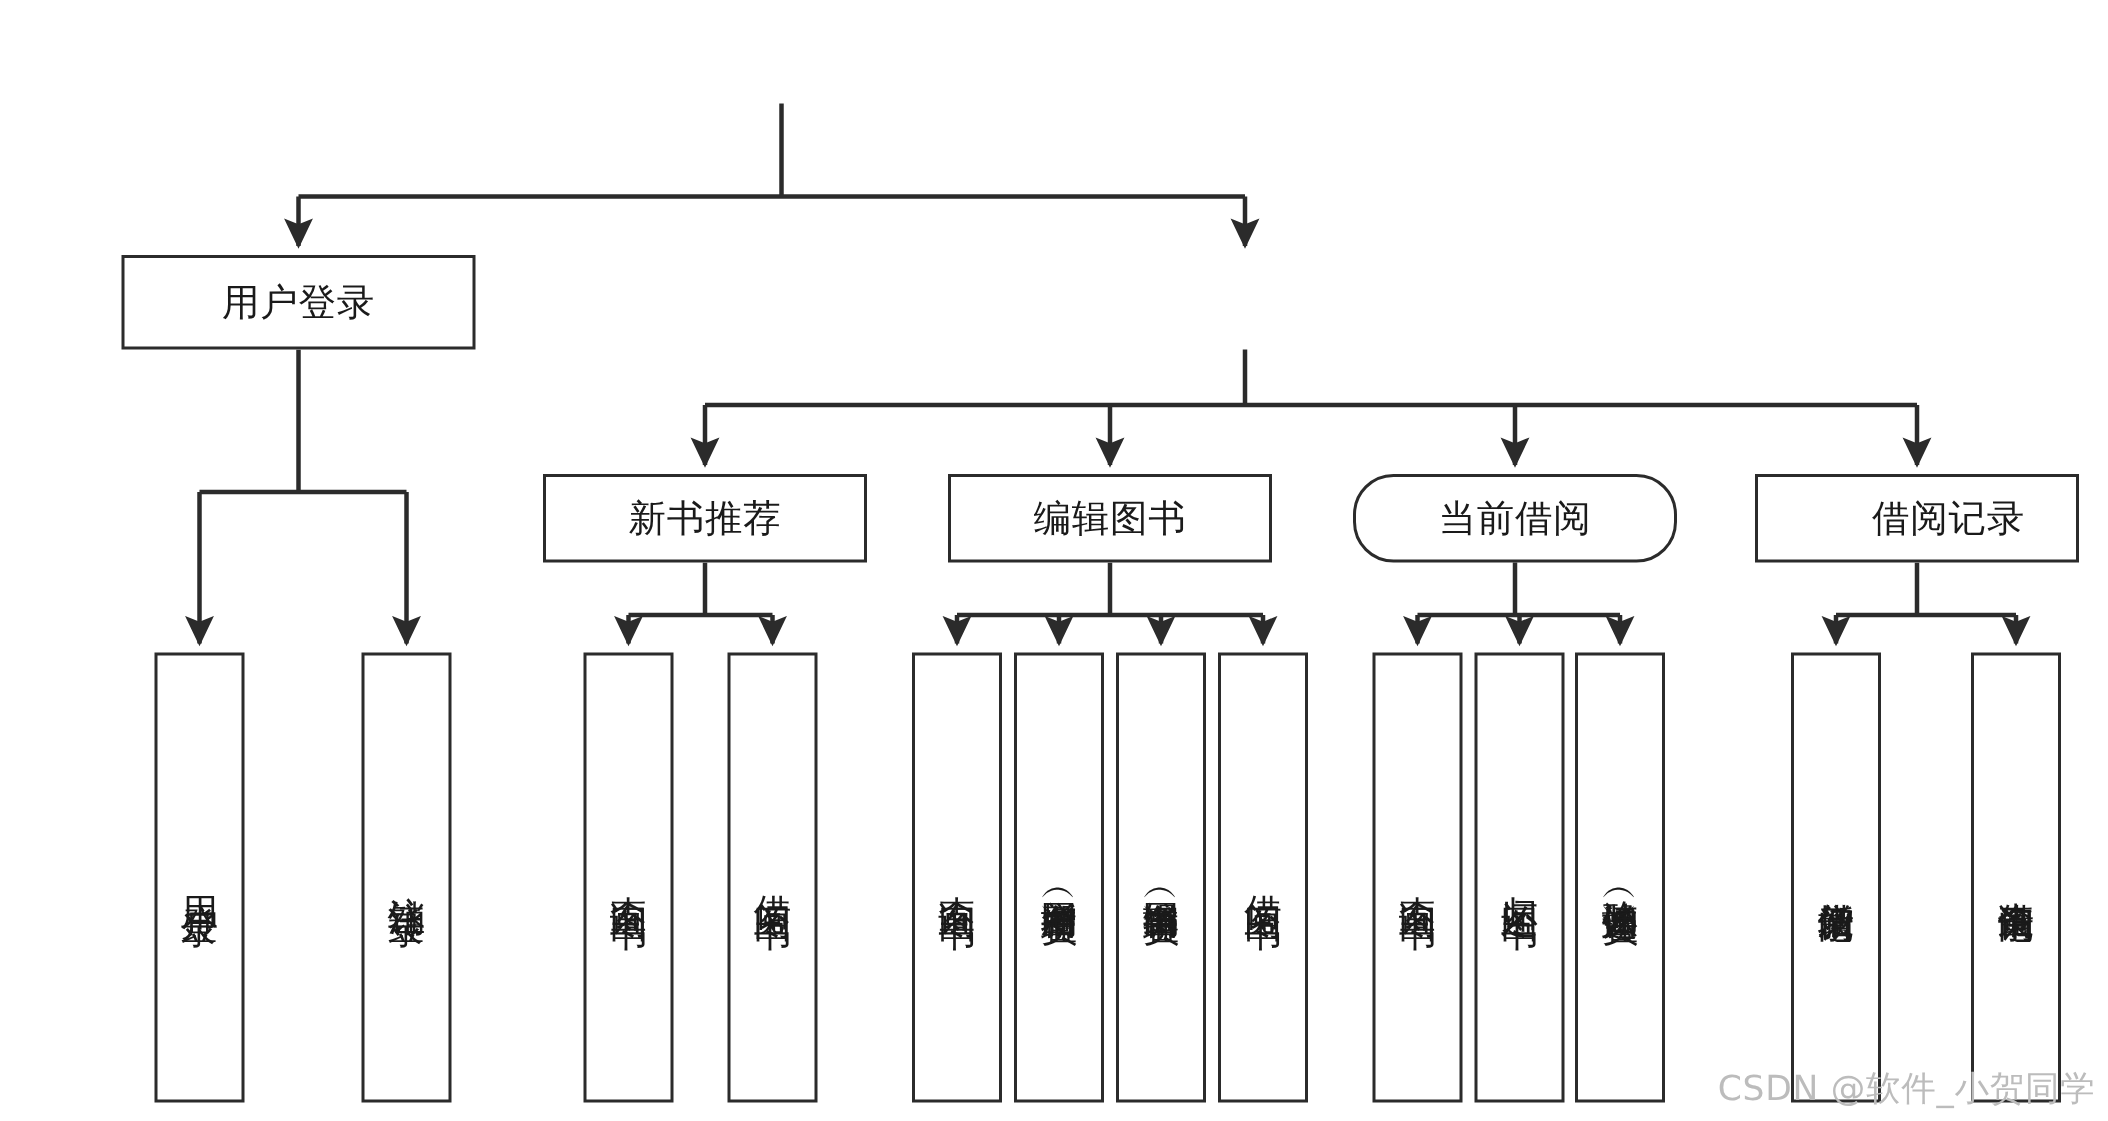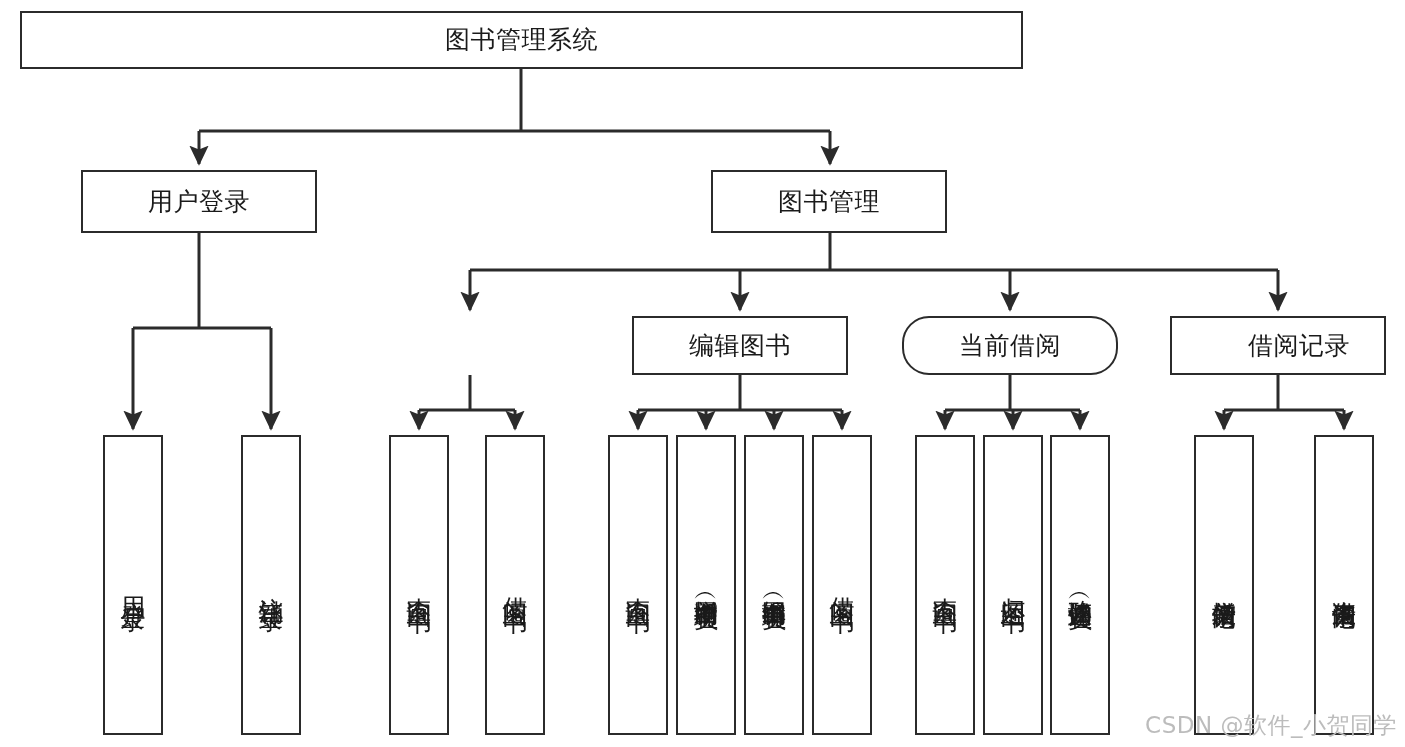--- a/index.html
+++ b/index.html
@@ -127,31 +127,28 @@
       <path d="M 1013 410 L 1013 429" marker-end="url(#arrow)"></path>
       <path d="M 1080 410 L 1080 429" marker-end="url(#arrow)"></path>
 
       <path d="M 1278 375 L 1278 410"></path>
       <path d="M 1224 410 L 1344 410"></path>
       <path d="M 1224 410 L 1224 429" marker-end="url(#arrow)"></path>
       <path d="M 1344 410 L 1344 429" marker-end="url(#arrow)"></path>
     </g>
   </svg>
 
-  <div class="node h root" style="left:20px; top:11px; width:1003px; height:58px;">
-    <span class="node-label">图书管理系统</span>
-  </div>
 
   <div class="node h" style="left:81px; top:170px; width:236px; height:63px;">
     <span class="node-label">用户登录</span>
   </div>
-  <div class="node h" style="left:711px; top:170px; width:236px; height:63px;">
-    <span class="node-label">图书管理</span>
-  </div>
-
+
+  <div class="node h" style="left:362px; top:316px; width:216px; height:59px;">
+    <span class="node-label">新书推荐</span>
+  </div>
   <div class="node h" style="left:632px; top:316px; width:216px; height:59px;">
     <span class="node-label">编辑图书</span>
   </div>
   <div class="node h" style="left:902px; top:316px; width:216px; height:59px;border-radius:27px;">
     <span class="node-label">当前借阅</span>
   </div>
   <div class="node h" style="left:1170px; top:316px; width:216px; height:59px;padding-left:42px;">
     <span class="node-label">借阅记录</span>
   </div>
 

